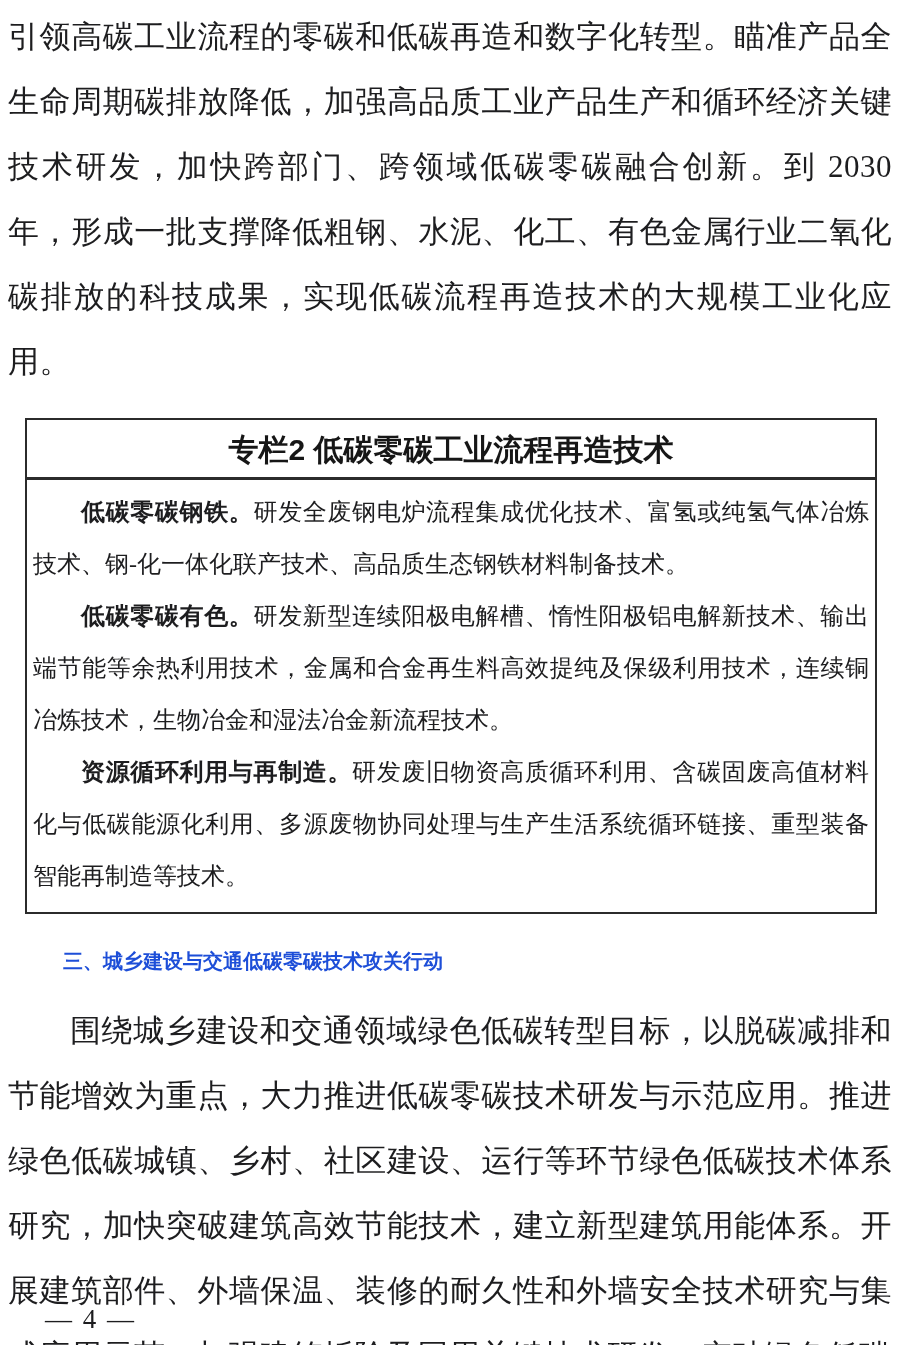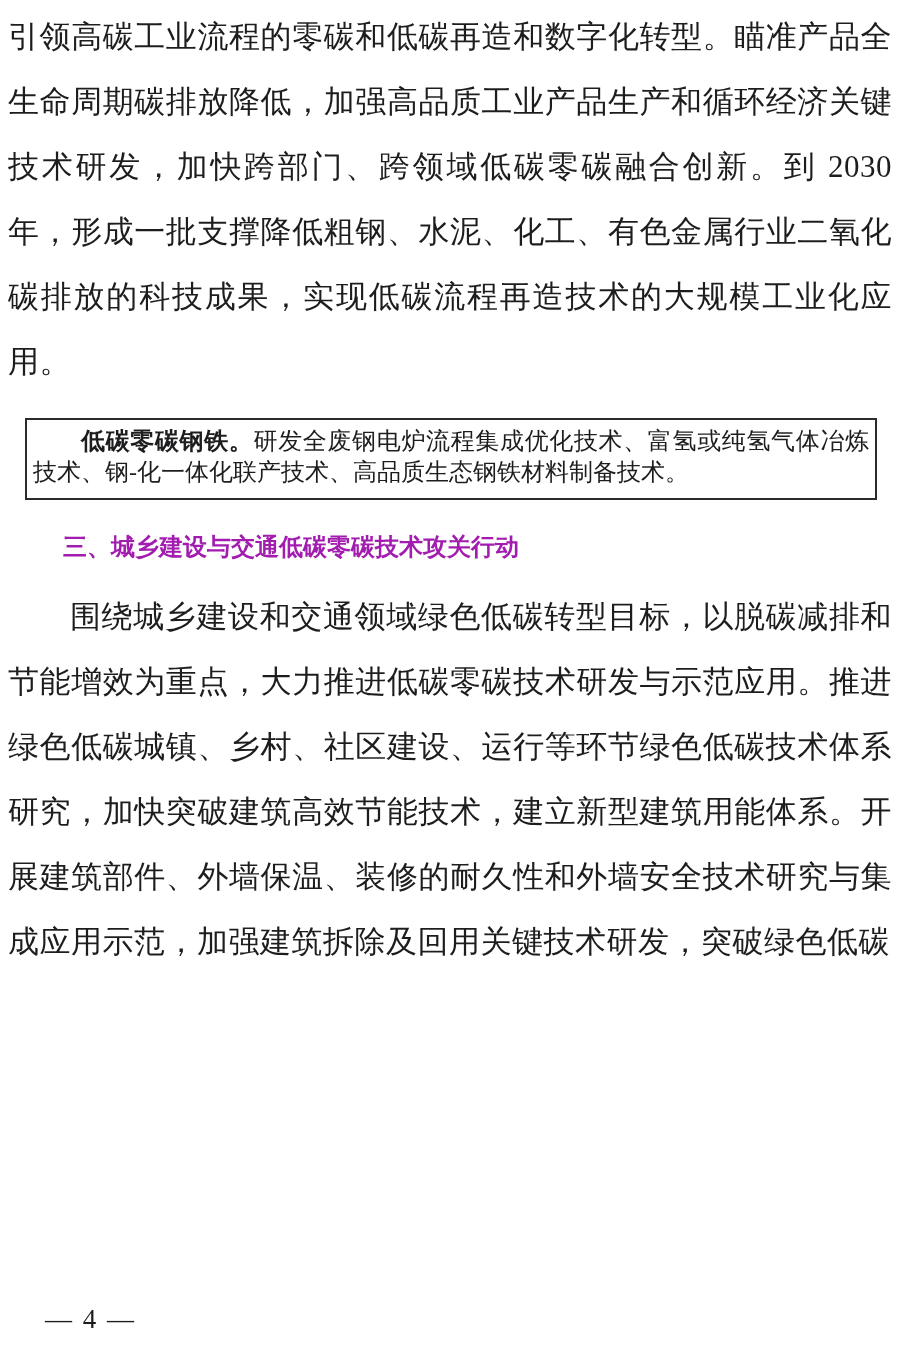--- a/index.html
+++ b/index.html
@@ -41,38 +41,38 @@
     font-size: 30px;
     line-height: 34px;
     padding: 13px 0 10px 0;
     border-bottom: 3px solid #2b2b2b;
     font-family: "Liberation Sans", "DejaVu Sans", sans-serif;
     color: #161616;
   }
   .callout-body {
     padding: 6px 6px 10px 6px;
     font-size: 24px;
-    line-height: 31px;
+    line-height: 52px;
     text-align: justify;
   }
   .callout-body p {
     margin: 0;
     text-indent: 2em;
   }
   .callout-body .lead {
     font-weight: bold;
   }
   
   .section-heading {
     margin: 26px 0 0 55px;
     font-family: "Liberation Sans", "DejaVu Sans", sans-serif;
     font-weight: bold;
-    font-size: 24px;
+    font-size: 20px;
     line-height: 42px;
-    color: #a21caf;
+    color: #1d4ed8;
   }
   
   .body-paragraph {
     margin: 16px 0 0 0;
     font-size: 31px;
     line-height: 65px;
     text-align: justify;
     text-indent: 2em;
     letter-spacing: 0.5px;
   }
@@ -87,22 +87,25 @@
 </style>
 </head>
 <body>
 
 <div class="page">
   <div class="content">
 
     <p class="intro-paragraph">引领高碳工业流程的零碳和低碳再造和数字化转型。瞄准产品全生命周期碳排放降低，加强高品质工业产品生产和循环经济关键技术研发，加快跨部门、跨领域低碳零碳融合创新。到 2030 年，形成一批支撑降低粗钢、水泥、化工、有色金属行业二氧化碳排放的科技成果，实现低碳流程再造技术的大规模工业化应用。</p>
 
     <div class="callout-box">
+      <div class="callout-title">专栏2 低碳零碳工业流程再造技术</div>
       <div class="callout-body">
         <p><span class="lead">低碳零碳钢铁。</span><span>研发全废钢电炉流程集成优化技术、富氢或纯氢气体冶炼技术、钢-化一体化联产技术、高品质生态钢铁材料制备技术。</span></p>
+        <p><span class="lead">低碳零碳有色。</span><span>研发新型连续阳极电解槽、惰性阳极铝电解新技术、输出端节能等余热利用技术，金属和合金再生料高效提纯及保级利用技术，连续铜冶炼技术，生物冶金和湿法冶金新流程技术。</span></p>
+        <p><span class="lead">资源循环利用与再制造。</span><span>研发废旧物资高质循环利用、含碳固废高值材料化与低碳能源化利用、多源废物协同处理与生产生活系统循环链接、重型装备智能再制造等技术。</span></p>
       </div>
     </div>
 
     <h2 class="section-heading">三、城乡建设与交通低碳零碳技术攻关行动</h2>
 
     <p class="body-paragraph">围绕城乡建设和交通领域绿色低碳转型目标，以脱碳减排和节能增效为重点，大力推进低碳零碳技术研发与示范应用。推进绿色低碳城镇、乡村、社区建设、运行等环节绿色低碳技术体系研究，加快突破建筑高效节能技术，建立新型建筑用能体系。开展建筑部件、外墙保温、装修的耐久性和外墙安全技术研究与集成应用示范，加强建筑拆除及回用关键技术研发，突破绿色低碳</p>
 
   </div>
 
   <div class="page-footer">— 4 —</div>

